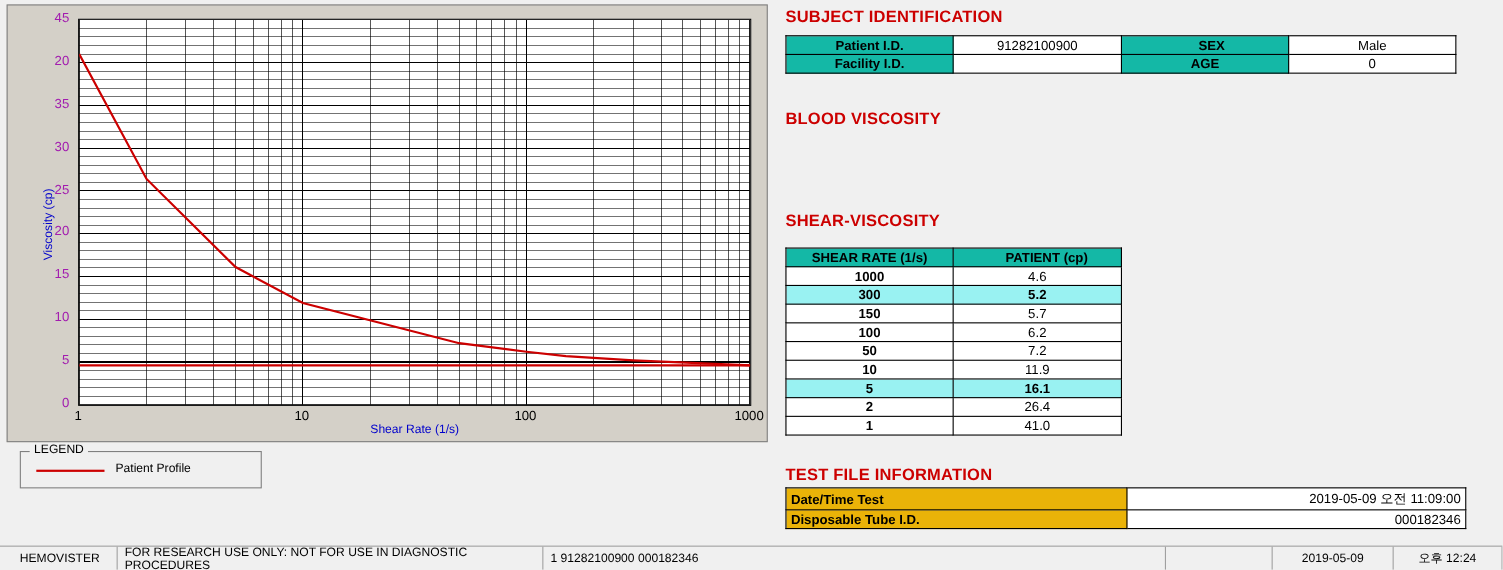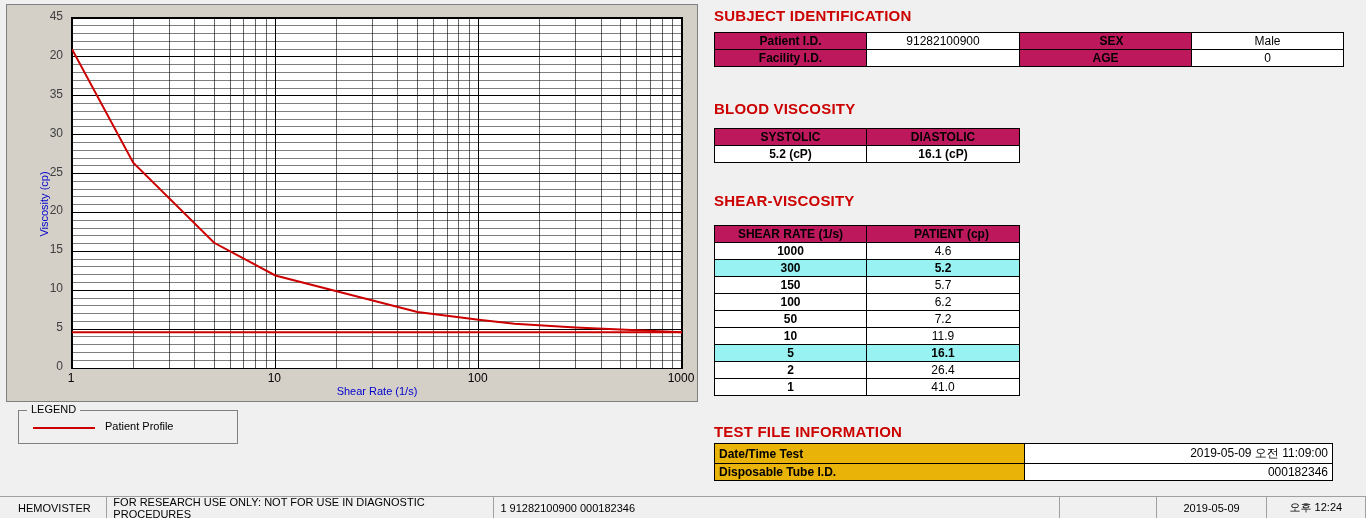--- a/index.html
+++ b/index.html
@@ -28,21 +28,21 @@
   #ylabel {
     position: absolute; left: -38px; top: 38px; width: 90px; text-align: center;
     transform: rotate(-90deg); color: #0000cc; font-size: 11px; white-space: nowrap;
   }
   #xlabel {
     position: absolute; left: 64px; top: 380px; width: 612px; text-align: center;
     color: #0000cc; font-size: 11px;
   }
   .ytick {
     position: absolute; right: 0; width: 28px; text-align: right;
-    font-size: 12px; color: #404040;
+    font-size: 12px; color: #a21caf;
   }
   .xtick {
     position: absolute; text-align: center; font-size: 12px; color: #000;
   }
 
   
   #legend {
     position: absolute; left: 18px; top: 410px; width: 220px; height: 34px;
     border: 1px solid #808080; background: #f0f0f0;
   }
@@ -61,21 +61,21 @@
   #report { position: absolute; left: 710px; top: 0px; width: 648px; height: 486px; }
   .section-title {
     color: #cc0000; font-size: 15px; font-weight: bold; letter-spacing: 0.2px;
   }
   table.rpt {
     border-collapse: collapse; font-size: 12px; font-family: "Liberation Sans", sans-serif;
   }
   table.rpt td, table.rpt th {
     border: 1px solid #000; padding: 1px 4px; height: 17px;
   }
-  .hdr { background: #be185d; font-weight: bold; text-align: center; }
+  .hdr { background: #14b8a6; font-weight: bold; text-align: center; }
   .val { background: #ffffff; text-align: center; }
   .val-b { background: #ffffff; text-align: center; font-weight: bold; }
   .hl { background: #99f2f2; text-align: center; font-weight: bold; }
   .lbl-left { background: #eab308; text-align: left; font-weight: bold; }
   .val-right { background: #ffffff; text-align: right; }
 
   
   #statusbar {
     position: absolute; left: 0; top: 496px; width: 1366px; height: 22px;
     background: #f0f0f0; border-top: 1px solid #a0a0a0;
@@ -213,46 +213,34 @@
 
   <div id="report">
 
     <div class="section-title" style="position:absolute;left:4px;top:7px;">SUBJECT IDENTIFICATION</div>
 
     <table class="rpt" style="position:absolute;left:4px;top:32px;">
       <tbody>
           <tr>
         <td class="hdr" style="width:152px;">Patient I.D.</td>
         <td class="val" style="width:153px;">91282100900</td>
-        <td class="hdr" style="width:172px;padding-left:16px;">SEX</td>
+        <td class="hdr" style="width:152px;padding-left:16px;">SEX</td>
         <td class="val" style="width:152px;">Male</td>
       </tr>
       <tr>
         <td class="hdr">Facility I.D.</td>
         <td class="val"></td>
         <td class="hdr">AGE</td>
         <td class="val">0</td>
       </tr>
     </tbody>
       </table>
 
     <div class="section-title" style="position:absolute;left:4px;top:100px;">BLOOD VISCOSITY</div>
 
-    <table class="rpt" style="position:absolute;left:4px;top:128px;">
-      <tbody>
-          <tr>
-        <td class="hdr" style="width:152px;">SYSTOLIC</td>
-        <td class="hdr" style="width:153px;">DIASTOLIC</td>
-      </tr>
-      <tr>
-        <td class="val-b">5.2 (cP)</td>
-        <td class="val-b">16.1 (cP)</td>
-      </tr>
-    </tbody>
-      </table>
 
     <div class="section-title" style="position:absolute;left:4px;top:192px;">SHEAR-VISCOSITY</div>
 
     <table class="rpt" style="position:absolute;left:4px;top:225px;">
       <thead>
         <tr>
           <th class="hdr" style="width:152px;">SHEAR RATE (1/s)</th>
           <th class="hdr" style="width:153px;padding-left:21px;">PATIENT (cp)</th>
         </tr>
       </thead>

